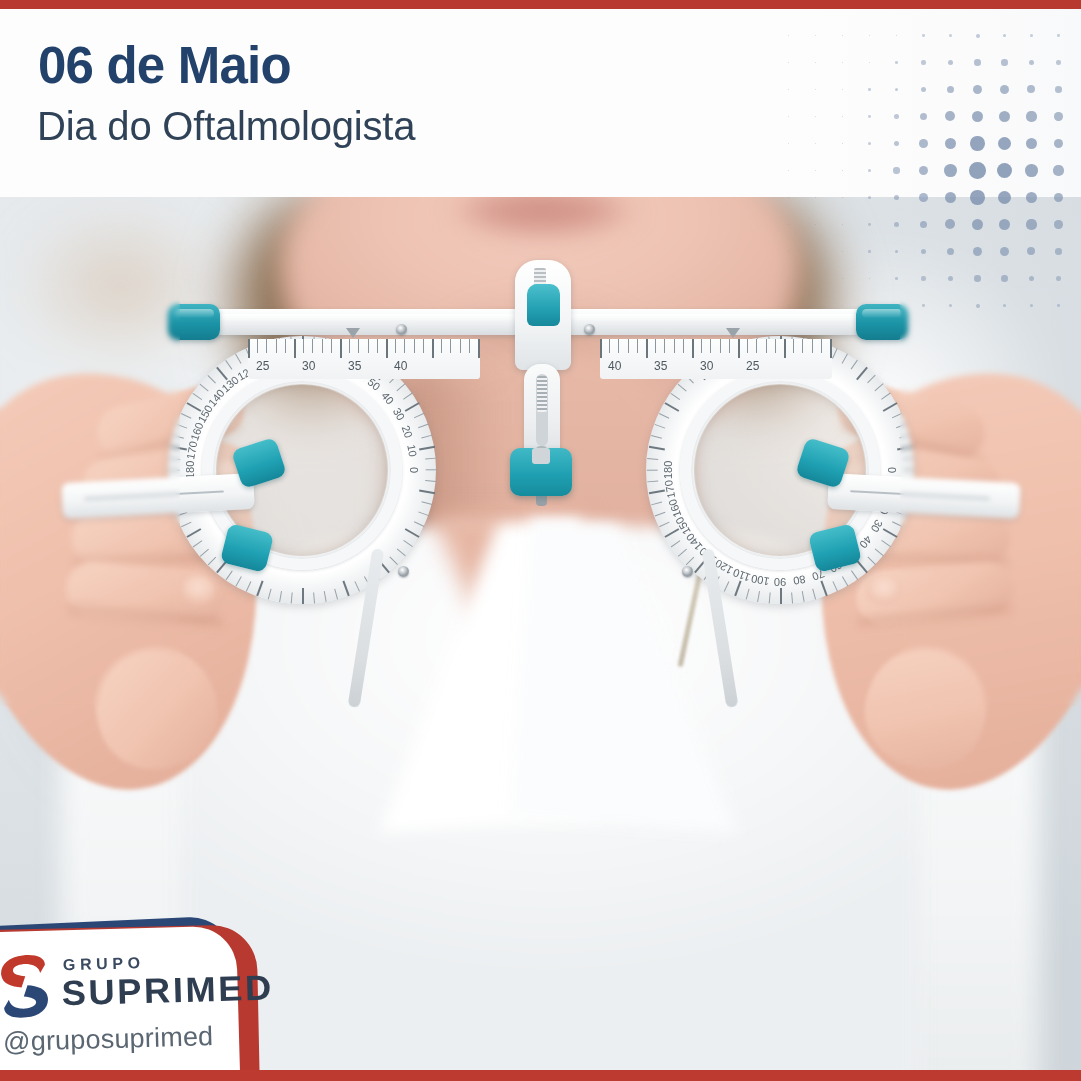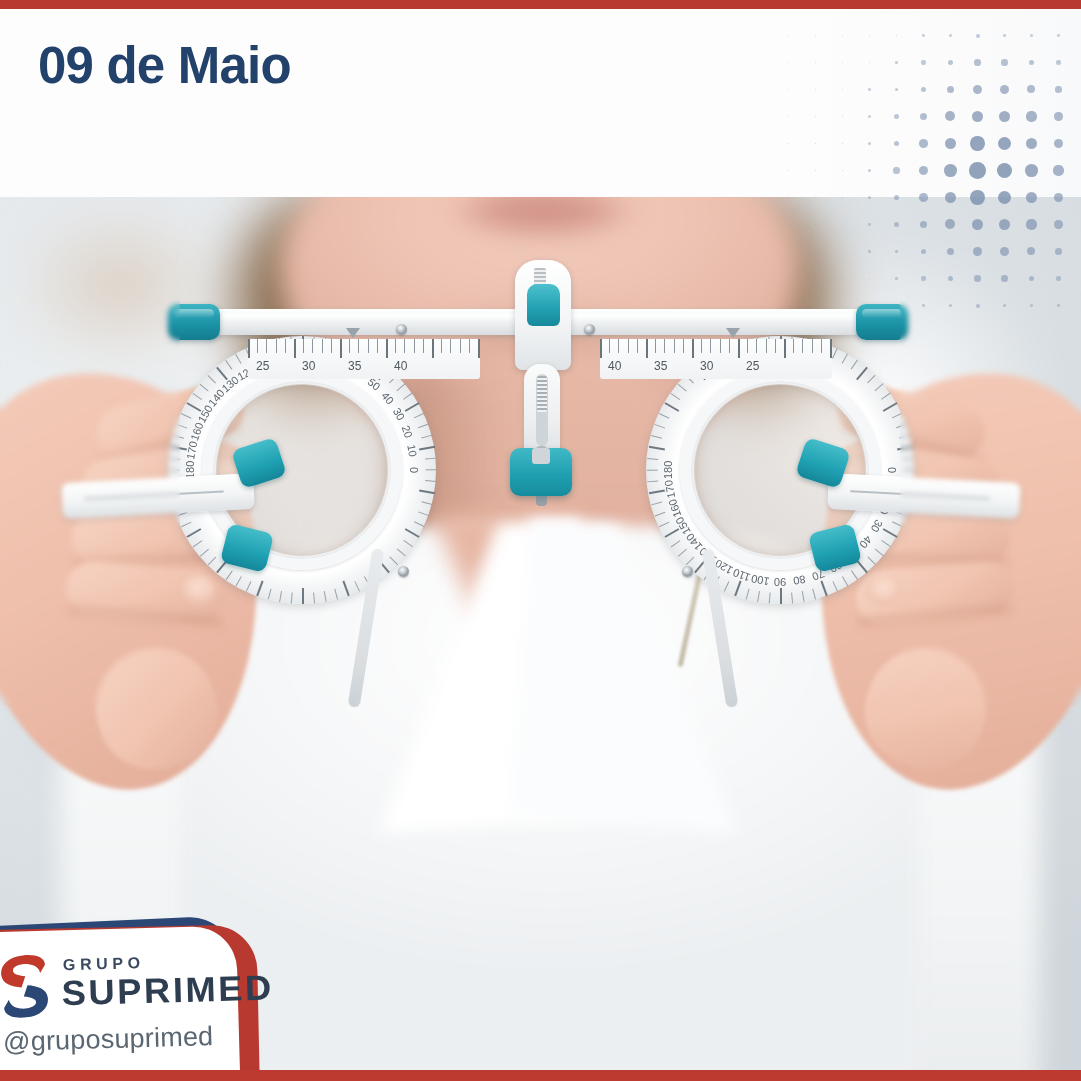--- a/index.html
+++ b/index.html
@@ -762,21 +762,22 @@
         </div>
       <div id="axis-numbers"></div>
 
       <div class="frame-blur-l"></div>
       <div class="frame-blur-r"></div>
     </div>
   </div>
 
   <div class="header-ext"></div>
   <div class="header"></div>
-  <div class="title">09 de Maio</div>
+  <div class="title">06 de Maio</div>
+  <div class="subtitle">Dia do Oftalmologista</div>
 
   <div class="dots" id="dots">
       <div class="dot" style="width: 1px; height: 1px; left: 7px; top: 21px; background: rgb(127, 147, 176); opacity: 0.37;"></div>
       <div class="dot" style="width: 1px; height: 1px; left: 34px; top: 21px; background: rgb(127, 147, 176); opacity: 0.37;"></div>
       <div class="dot" style="width: 1px; height: 1px; left: 61px; top: 21px; background: rgb(127, 147, 176); opacity: 0.37;"></div>
       <div class="dot" style="width: 1px; height: 1px; left: 88px; top: 21px; background: rgb(127, 147, 176); opacity: 0.37;"></div>
       <div class="dot" style="width: 1.2px; height: 1.2px; left: 114.906px; top: 20.9058px; background: rgb(127, 147, 176); opacity: 0.38;"></div>
       <div class="dot" style="width: 2.3px; height: 2.3px; left: 141.361px; top: 20.3612px; background: rgb(127, 147, 176); opacity: 0.42;"></div>
       <div class="dot" style="width: 3.3px; height: 3.3px; left: 167.843px; top: 19.8434px; background: rgb(127, 147, 176); opacity: 0.45;"></div>
       <div class="dot" style="width: 4px; height: 4px; left: 194.521px; top: 19.5212px; background: rgb(127, 147, 176); opacity: 0.48;"></div>

